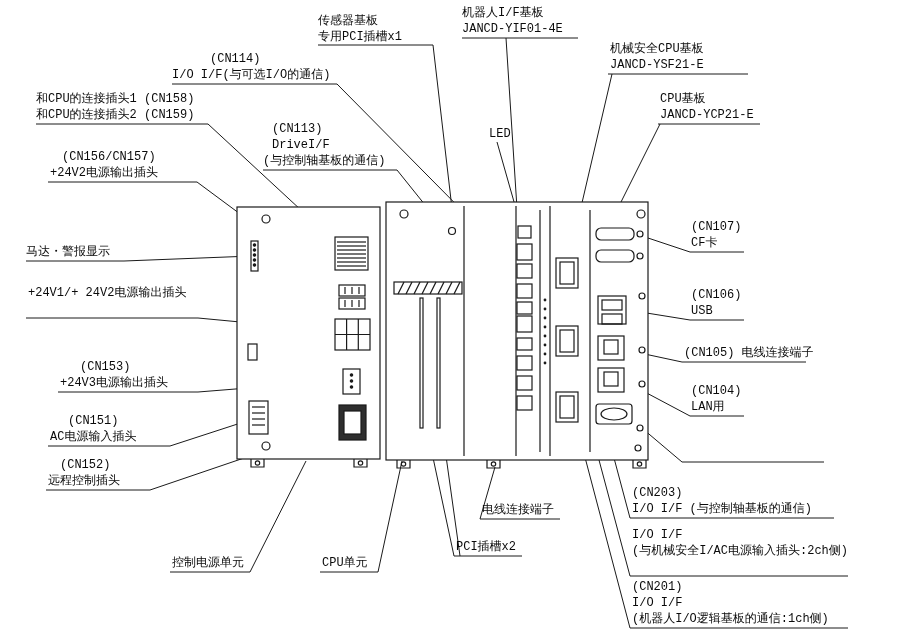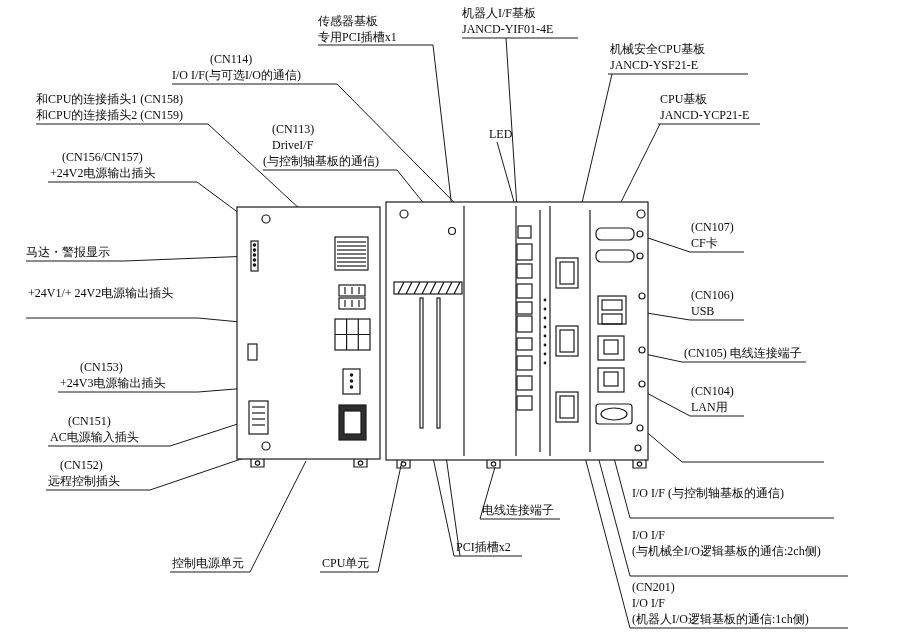--- a/index.html
+++ b/index.html
@@ -1,18 +1,18 @@
 <!DOCTYPE html>
 <html><head>
 <meta charset="utf-8">
 <style>
   html,body{margin:0;padding:0;background:#fff;}
   .stage{
     position:relative;width:910px;height:635px;background:#fff;overflow:hidden;
-    font-family:Liberation Serif, serif;
+    font-family:Liberation Mono, monospace;
     color:#0a0a0a;
   }
   .stage svg{position:absolute;left:0;top:0;}
   .lbl{
     position:absolute;font-size:12px;line-height:16px;white-space:nowrap;
     font-weight:500;letter-spacing:0;
   }
   .lbl div{white-space:nowrap;}
 </style>
 </head>
@@ -346,26 +346,27 @@
     <div>(CN105) 电线连接端子</div>
   </div>
 
   <div class="lbl" style="left:691px;top:383px">
     <div>(CN104)</div>
     <div>LAN用</div>
   </div>
 
 
   <div class="lbl" style="left:632px;top:485px">
+    <div>(CN203)</div>
     <div>I/O I/F (与控制轴基板的通信)</div>
   </div>
 
   <div class="lbl" style="left:632px;top:527px">
     <div>I/O I/F</div>
-    <div>(与机械全I/O逻辑基板的通信:2ch侧)</div>
+    <div>(与机械安全I/AC电源输入插头:2ch侧)</div>
   </div>
 
   <div class="lbl" style="left:632px;top:579px">
     <div>(CN201)</div>
     <div>I/O I/F</div>
     <div>(机器人I/O逻辑基板的通信:1ch侧)</div>
   </div>
 
   <div class="lbl" style="left:482px;top:502px">
     <div>电线连接端子</div>

